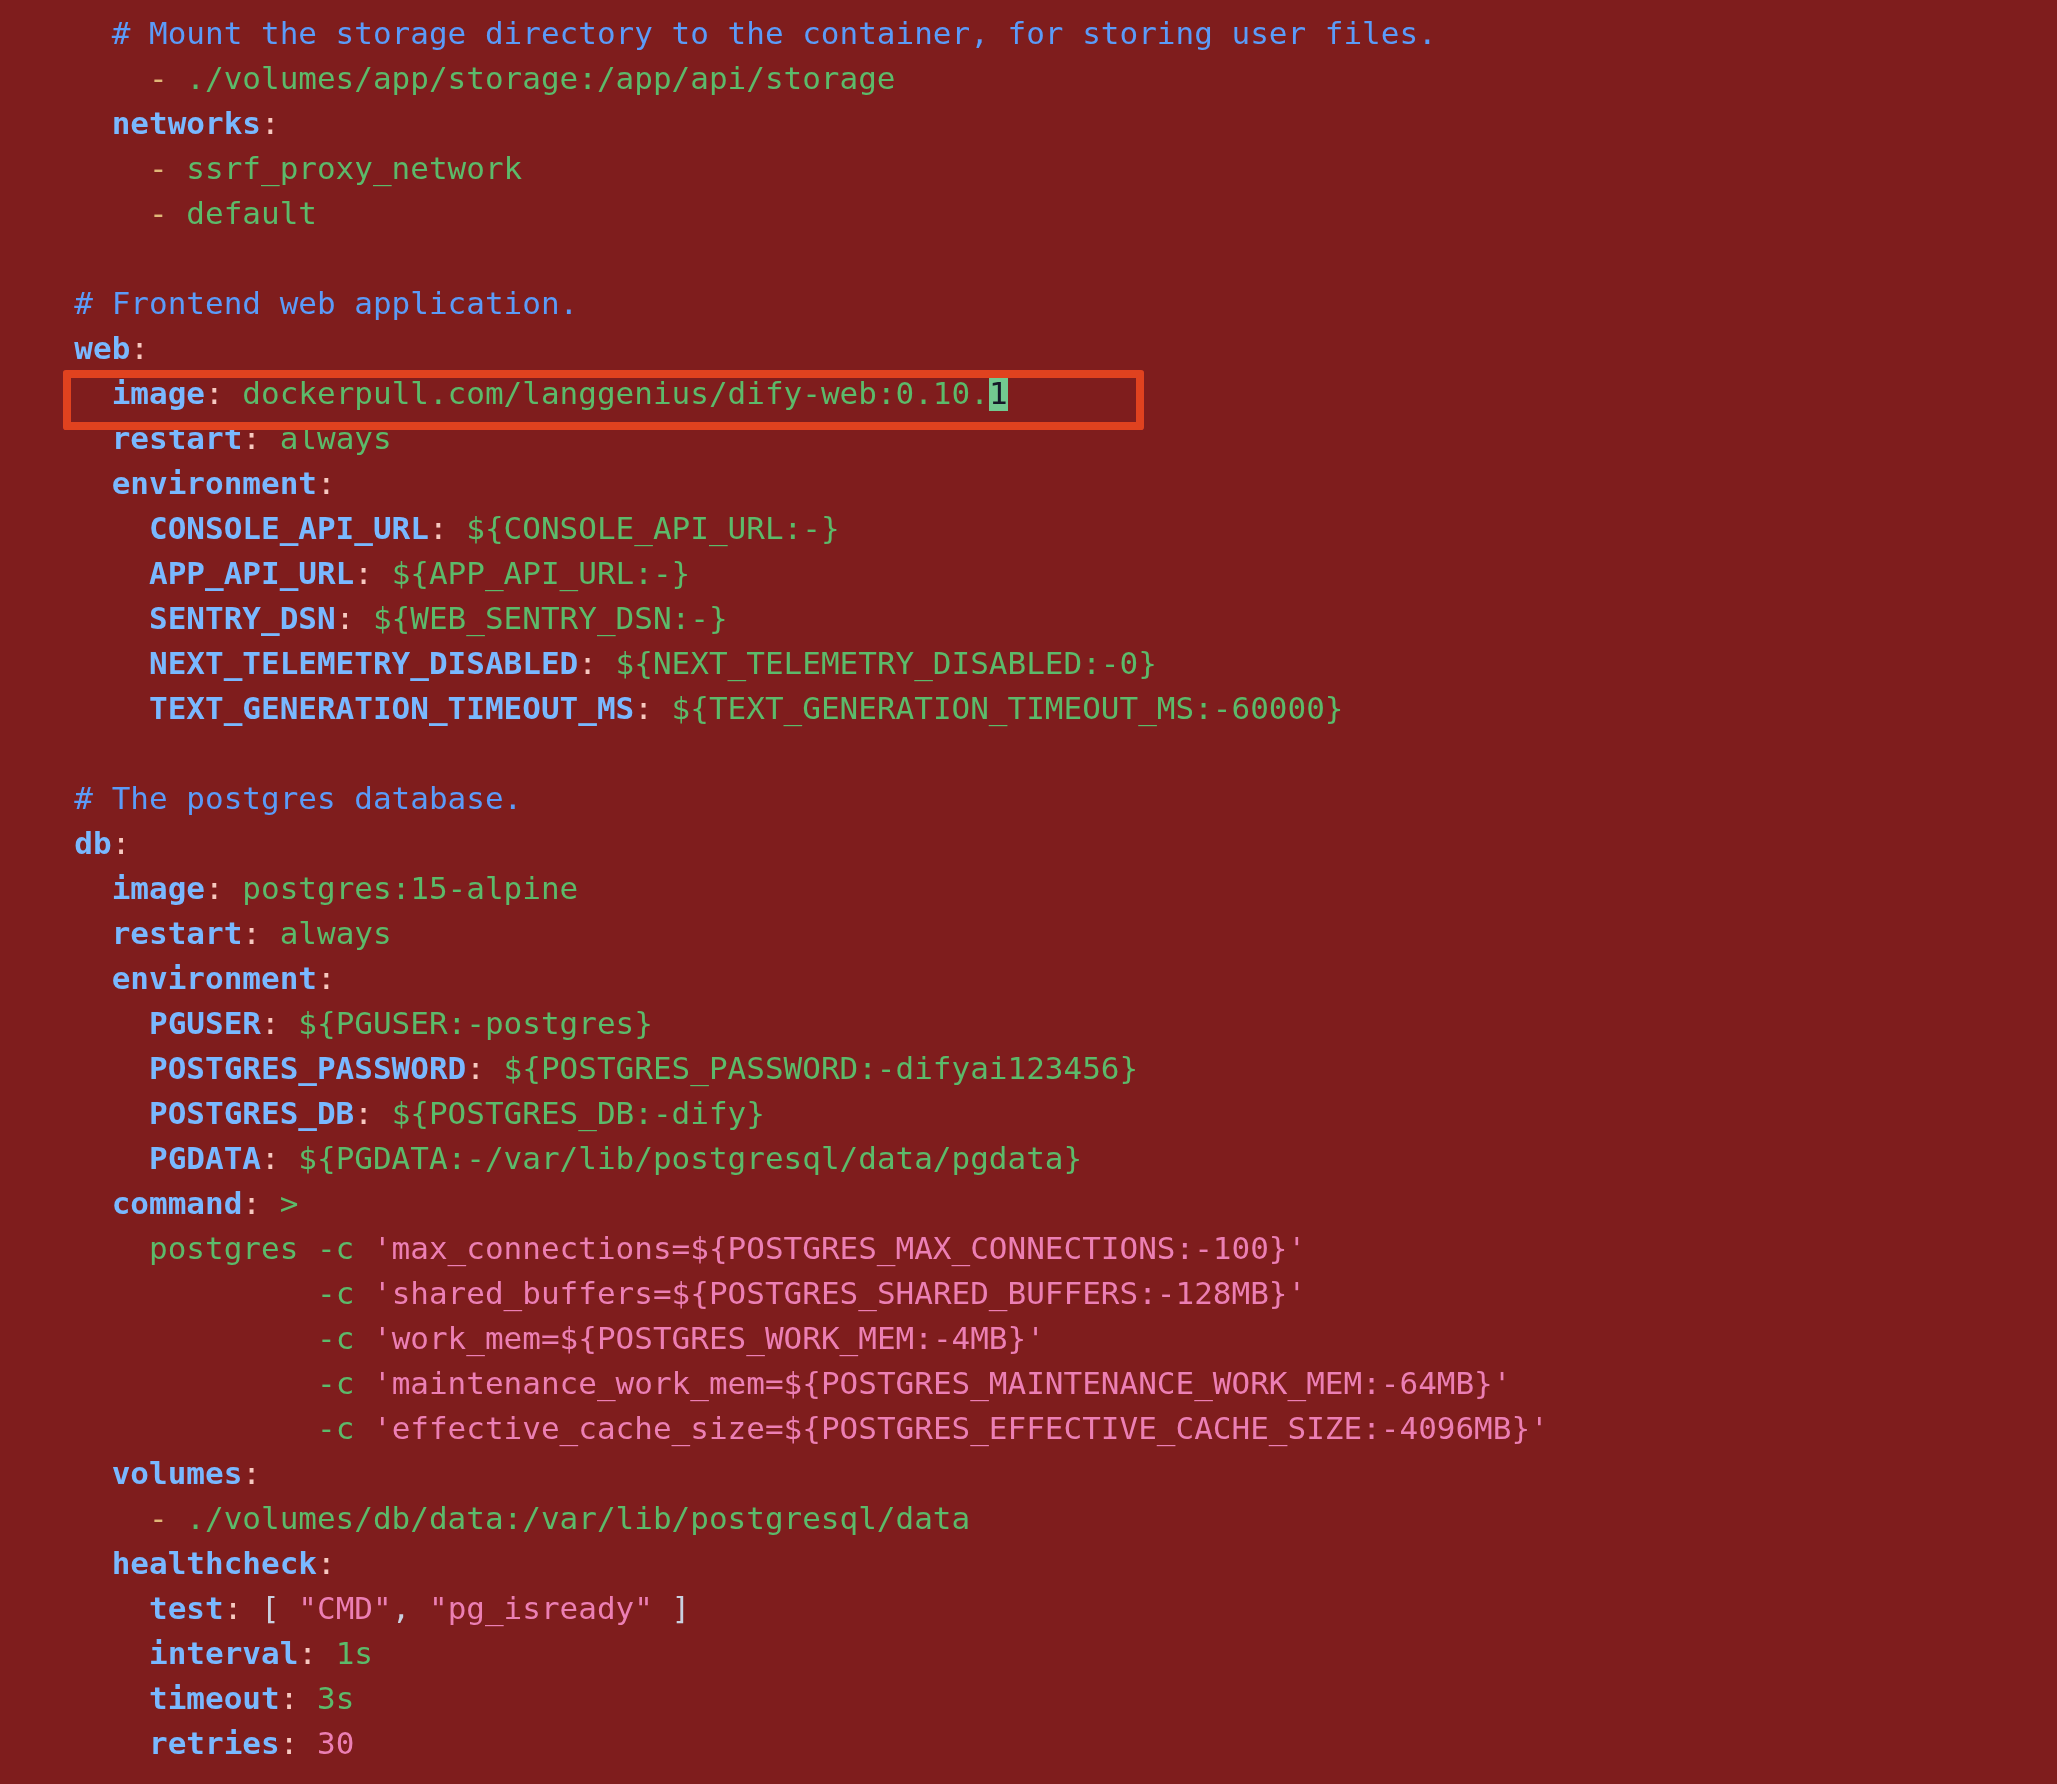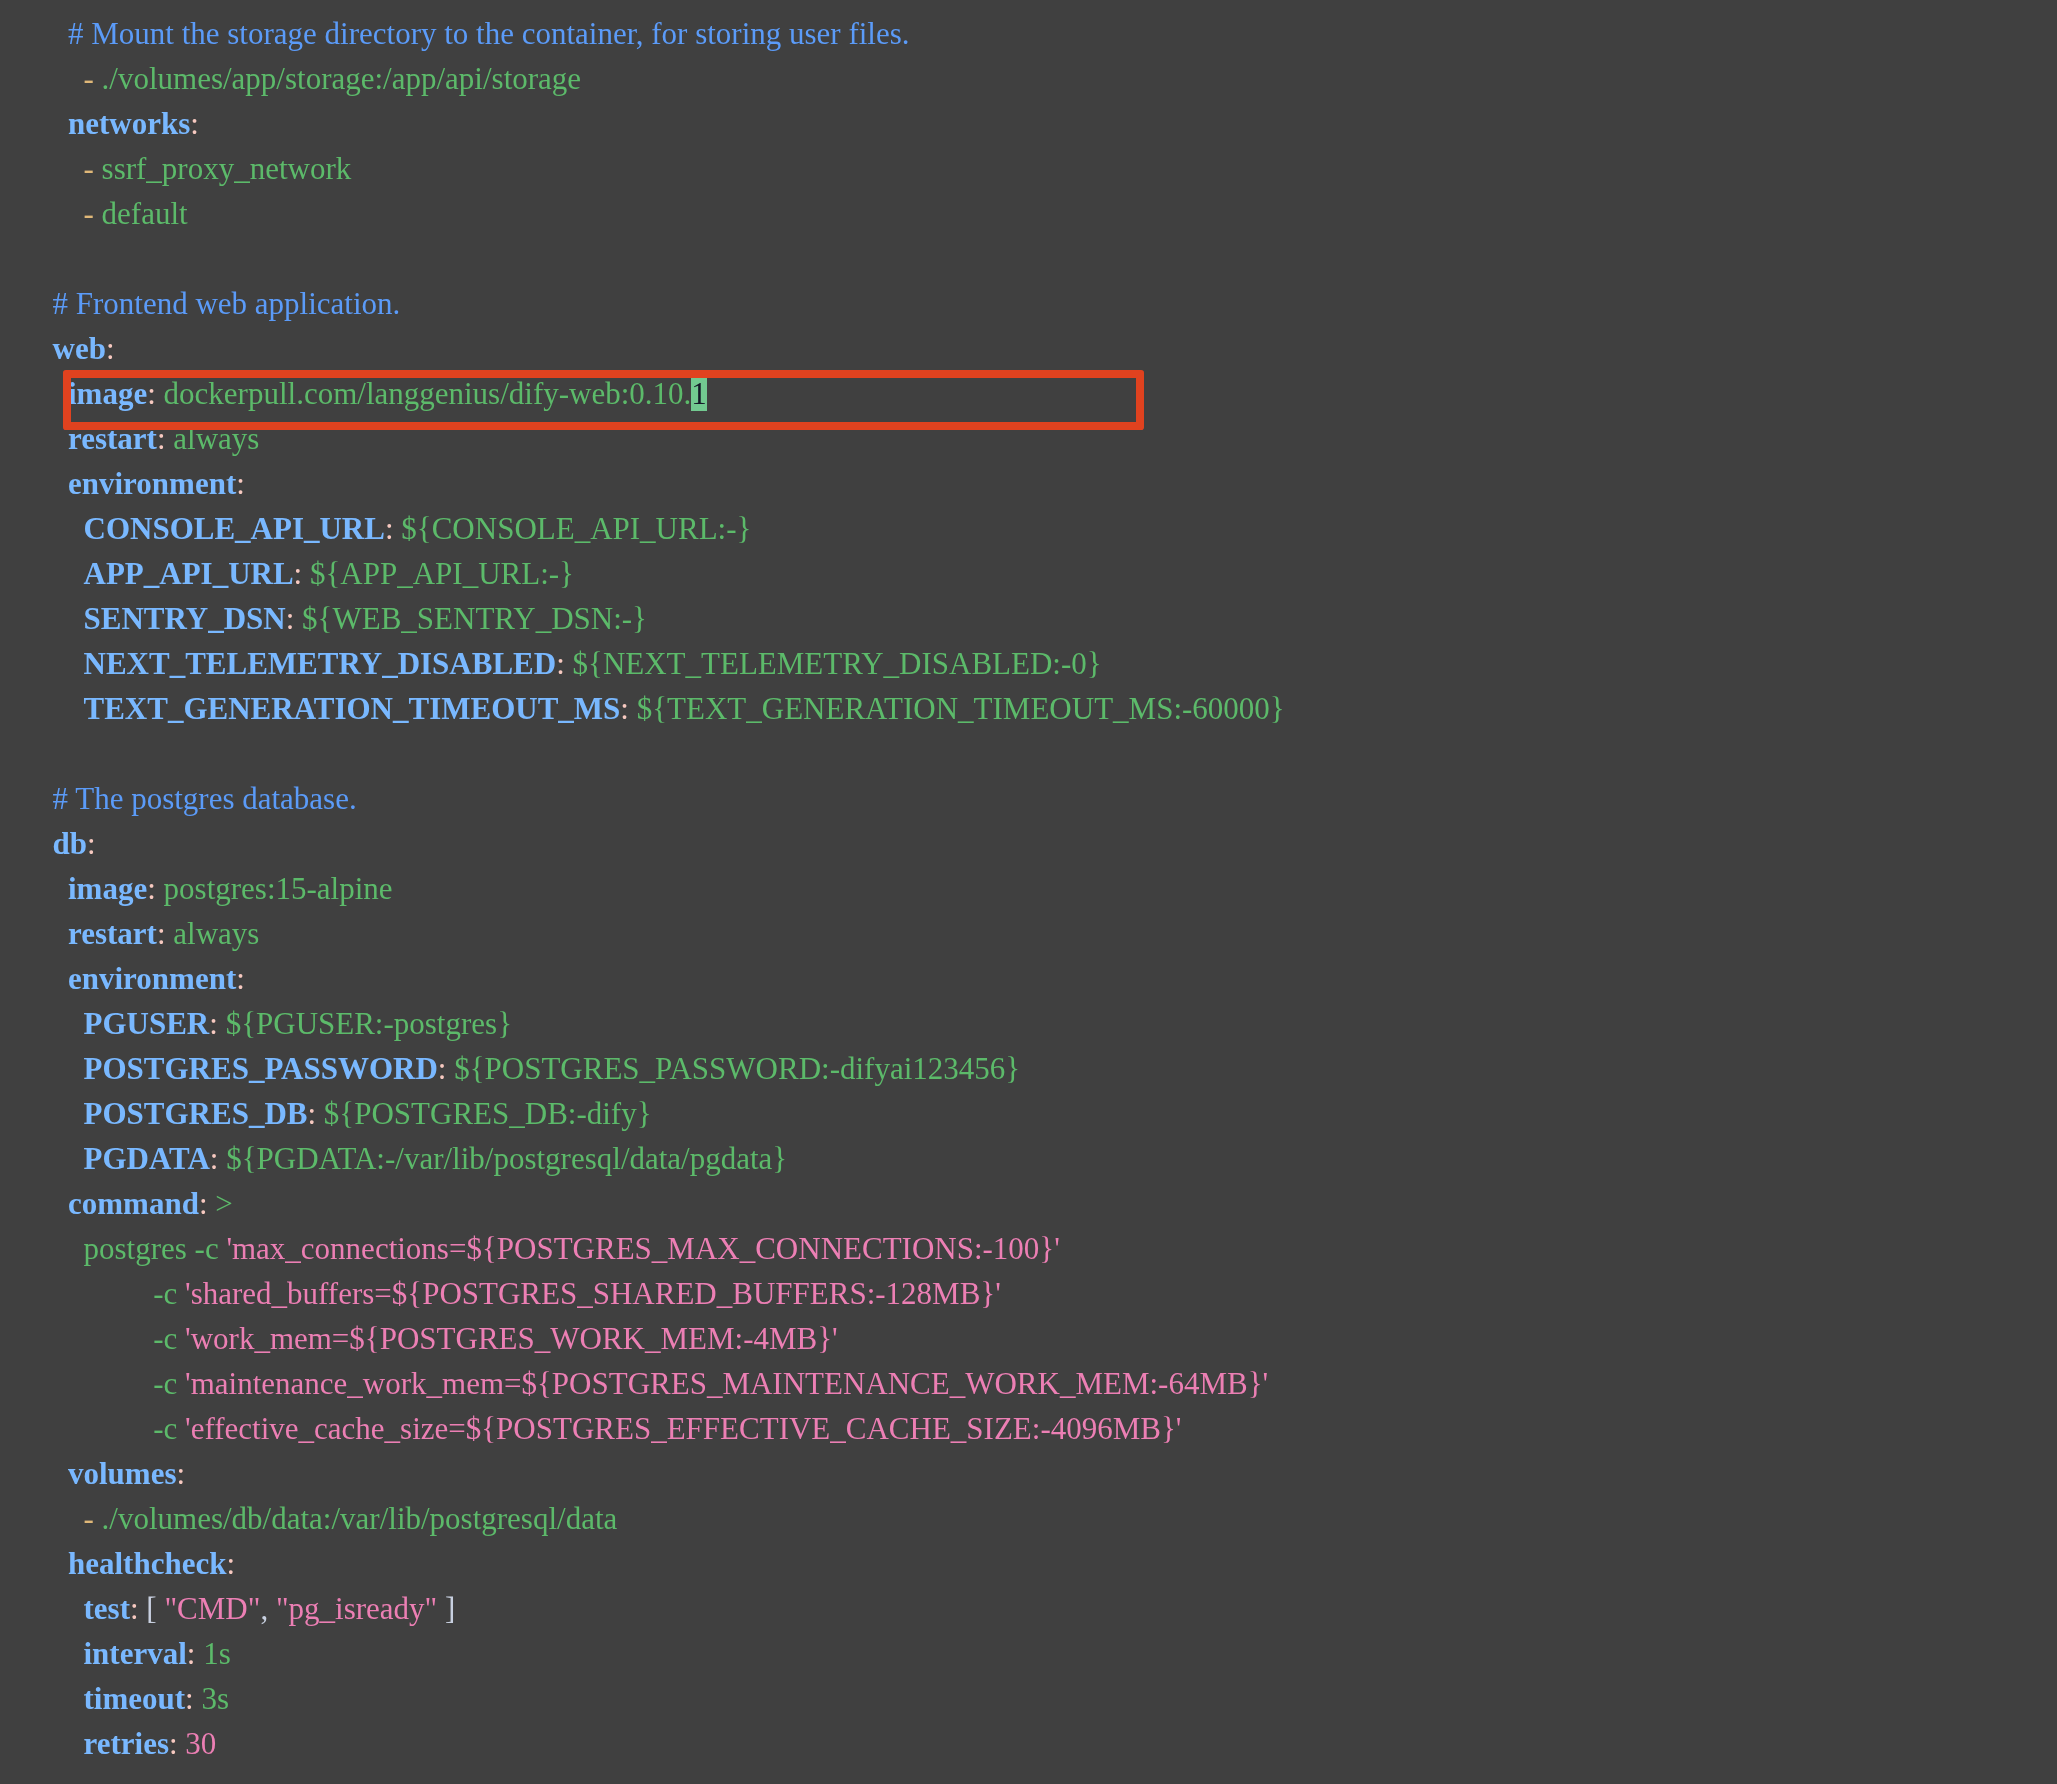--- a/index.html
+++ b/index.html
@@ -10,24 +10,23 @@
   body {
     width: 2057px;
     height: 1785px;
     font-family: "DejaVu Sans Mono", "Liberation Mono", monospace;
     overflow: hidden;
   }
   #editor {
     position: relative;
     width: 2057px;
     height: 1785px;
-    background: #404040;
+    background: #7f1d1d;
     padding: 0;
     box-sizing: border-box;
-    font-family: Liberation Serif, serif;
   }
   .code {
     position: relative;
     font-size: 31px;
     line-height: 45px;
     letter-spacing: 0px;
     padding-top: 11px;
     padding-left: 37px;
     white-space: pre;
     color: #c8d0e0;

